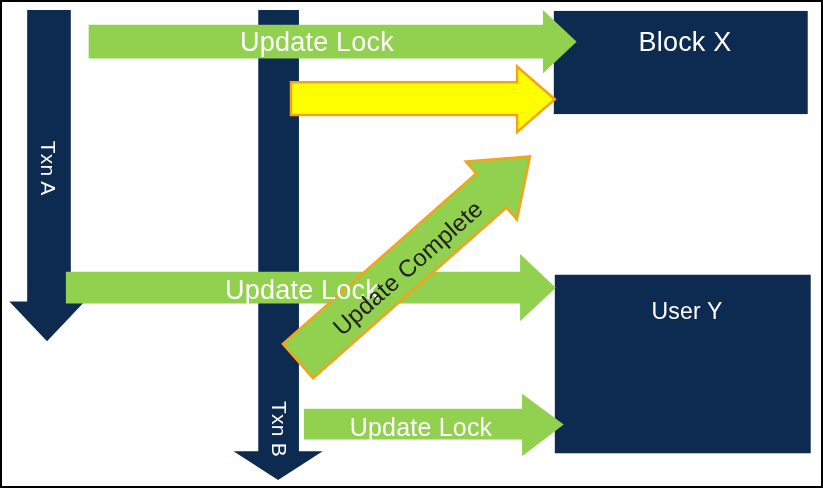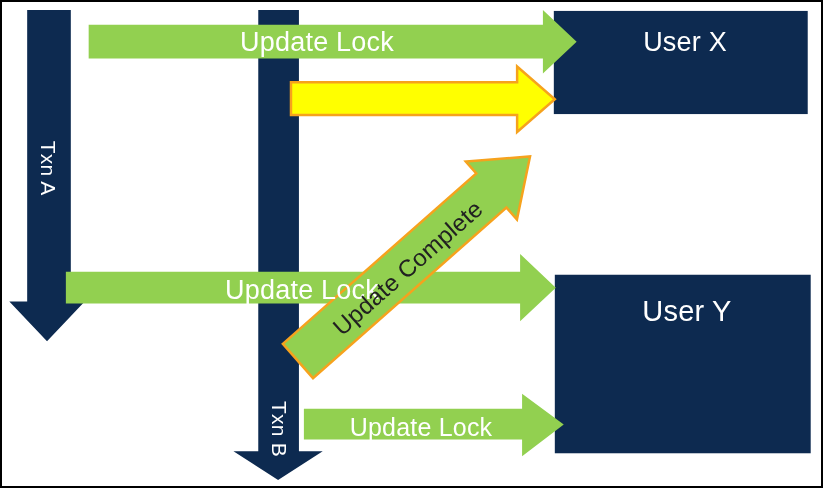--- a/index.html
+++ b/index.html
@@ -23,21 +23,21 @@
     letter-spacing: 0.2px;
   }
   .lbl.rot90  { transform: translate(-50%, -50%) rotate(90deg); }
   .lbl.diag   { transform: translate(-50%, -50%) rotate(-41.4deg); }
   .light { color: var(--label-light, #fff); }
   .dark  { color: var(--label-dark, #212121); }
 
   .lbl-txn-a        { left: 46px;  top: 166px; font-size: 21px; }
   .lbl-txn-b        { left: 277px; top: 427px; font-size: 21px; }
   .lbl-user-x       { left: 683px; top: 40px;  font-size: 27px; }
-  .lbl-user-y       { left: 685px; top: 309px; font-size: 29px; }
+  .lbl-user-y       { left: 685px; top: 309px; font-size: 23px; }
   .lbl-lock-top     { left: 315px; top: 40px;  font-size: 27px; }
   .lbl-block        { left: 408px; top: 97px;  font-size: 27px; }
   .lbl-lock-middle  { left: 300px; top: 288px; font-size: 27px; }
   .lbl-lock-bottom  { left: 419px; top: 425px; font-size: 25px; }
   .lbl-complete     { left: 406px; top: 266px; font-size: 24px; }
 
   .fill-navy   { fill: var(--navy, #0d2a50); }
   .fill-green  { fill: var(--green, #92d050); }
   .fill-yellow { fill: var(--yellow, #ffff00); }
   .stroke-orange { stroke: var(--orange, #f6a21d); stroke-width: 2.5; stroke-linejoin: miter; }
@@ -61,21 +61,21 @@
     <polygon class="fill-green" points="303,410 523,410 523,395 565,426 523,458 523,441 303,441"></polygon>
 
     <g transform="translate(297,362) rotate(-41.4)">
       <polygon class="fill-green stroke-orange" points="0,-23 260,-23 260,-39 312,0 260,39 260,23 0,23"></polygon>
     </g>
   </svg>
 
   <div class="lbl rot90 light lbl-txn-a">Txn A</div>
   <div class="lbl rot90 light lbl-txn-b">Txn B</div>
 
-  <div class="lbl light lbl-user-x">User X</div>
+  <div class="lbl light lbl-user-x">Block X</div>
   <div class="lbl light lbl-user-y">User Y</div>
 
   <div class="lbl light lbl-lock-top">Update Lock</div>
   <div class="lbl light lbl-lock-middle">Update Lock</div>
   <div class="lbl diag dark lbl-complete">Update Complete</div>
   <div class="lbl light lbl-lock-bottom">Update Lock</div>
 
 </div>
 
 </body></html>

